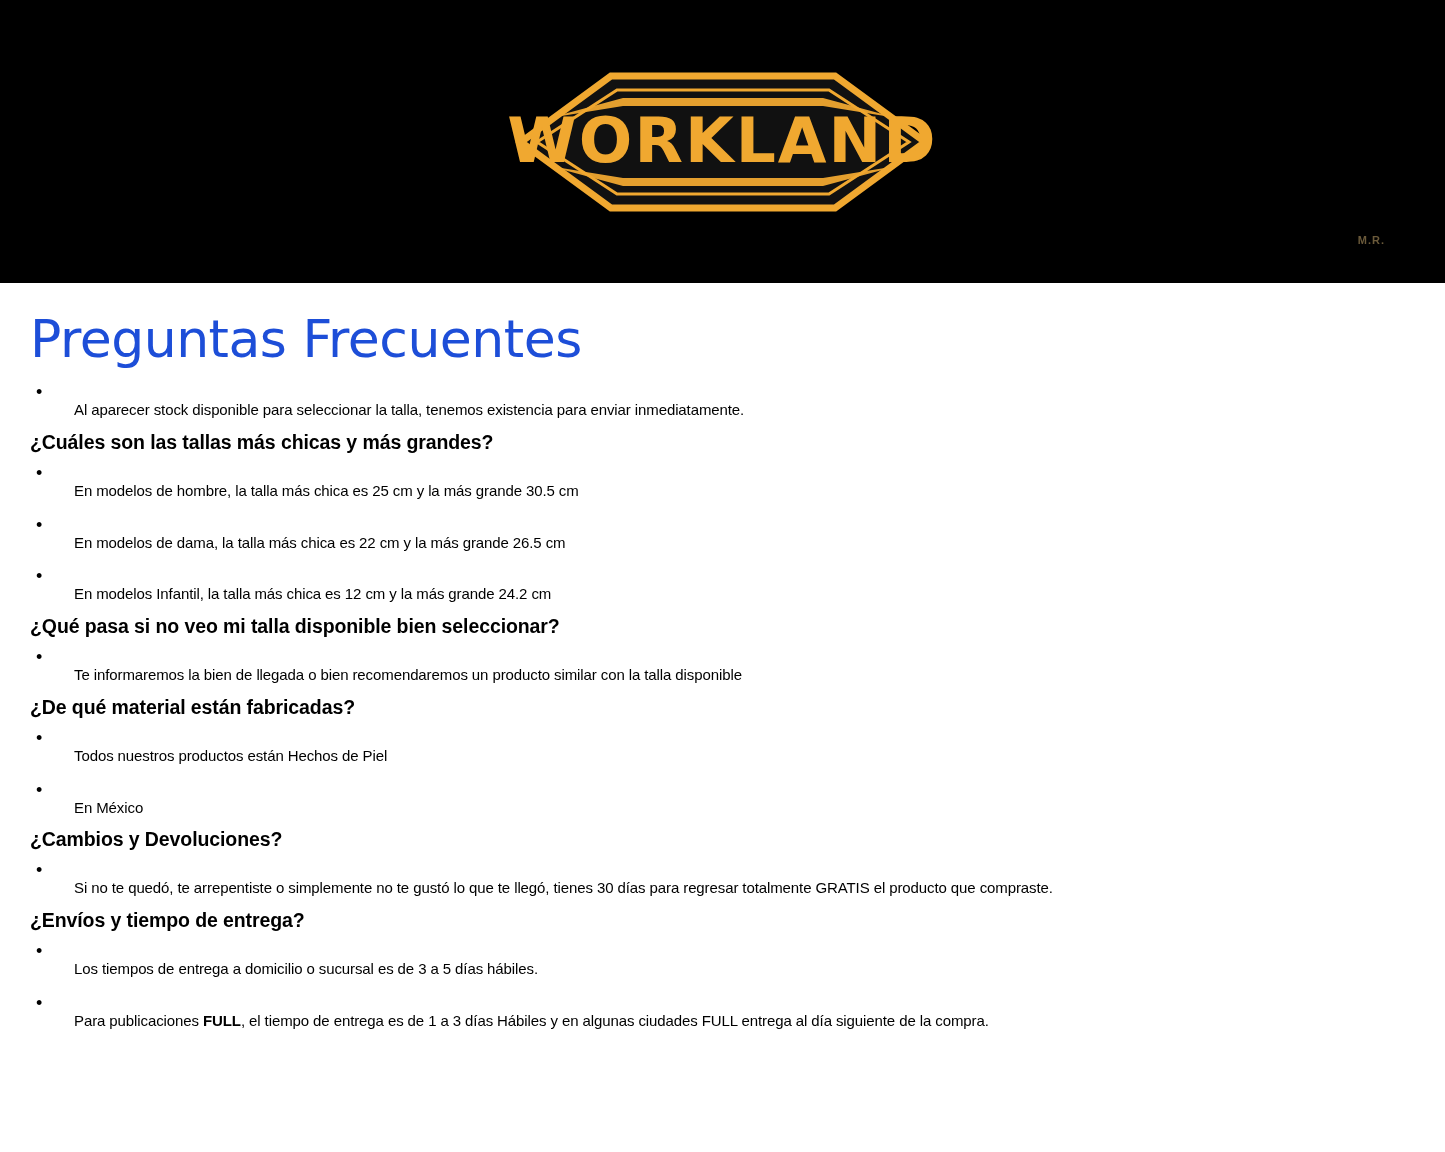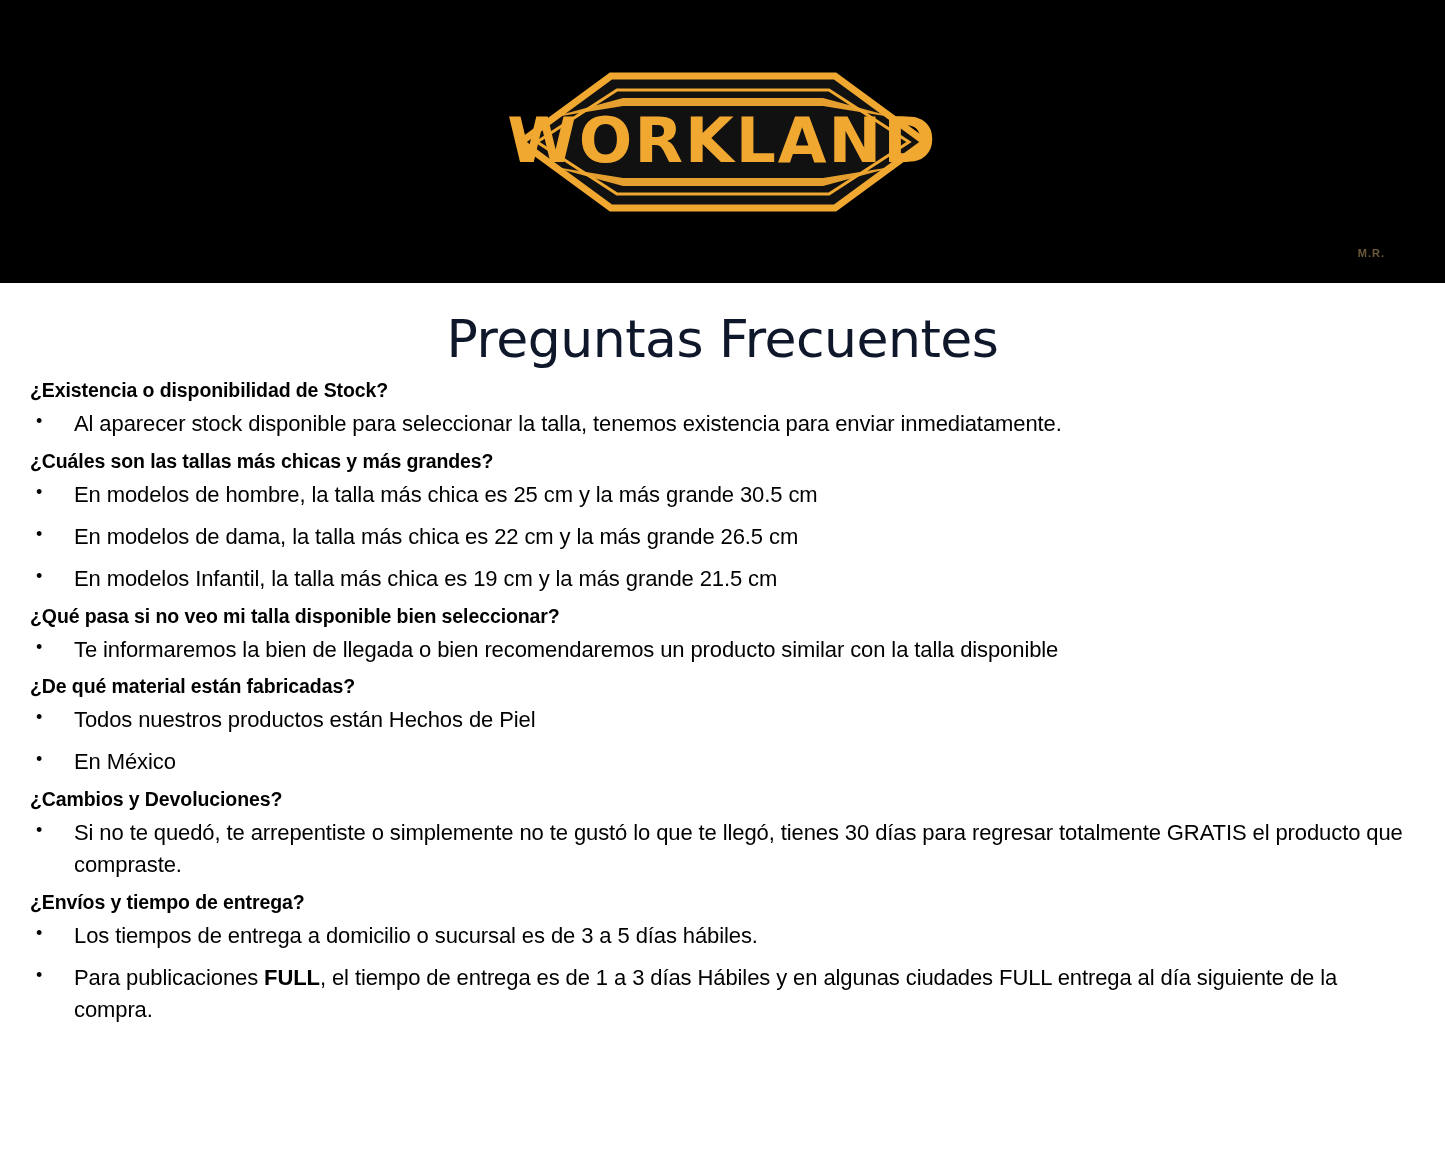--- a/index.html
+++ b/index.html
@@ -52,39 +52,39 @@
     font-size: 63px;
     letter-spacing: 2px;
     color: #f0a830;
     z-index: 3;
     line-height: 1;
     padding-bottom: 2px;
   }
   .logo-mr {
     position: absolute;
     right: 60px;
-    bottom: 24px;
+    bottom: 37px;
     color: #6b5a3a;
     font-size: 11px;
     font-weight: bold;
     letter-spacing: 1px;
     z-index: 4;
   }
   
   .content {
     padding: 0 30px 0 30px;
   }
   .title {
-    text-align: center;
+    text-align: left;
     font-family: "DejaVu Sans", sans-serif;
     font-size: 52px;
     font-weight: normal;
     margin: 26px 0 10px 0;
     letter-spacing: -0.5px;
-    color: #0f172a;
+    color: #1d4ed8;
   }
   .q {
     font-size: 19.5px;
     font-weight: bold;
     margin: 10px 0 6px 0;
     color: #000;
     letter-spacing: -0.1px;
   }
   .bullet-row {
     display: flex;
@@ -94,24 +94,25 @@
   .bullet-dot {
     width: 44px;
     flex: 0 0 44px;
     font-size: 18px;
     line-height: 1.45;
     text-align: left;
     padding-left: 6px;
     box-sizing: border-box;
   }
   .bullet-text {
-    font-size: 22px;
+    font-size: 15px;
     line-height: 1.45;
     flex: 1;
     letter-spacing: -0.1px;
+    margin-top: 20px;
   }
   .bullet-text b {
     font-weight: bold;
   }
 </style>
 </head>
 <body>
 
 <div class="page">
 
@@ -124,37 +125,36 @@
         <polygon points="46,104 120,124 320,124 394,104 320,116 120,116" fill="#f0a830" opacity="0.95"></polygon>
       </svg>
       <div class="logo-text">WORKLAND</div>
     </div>
     <div class="logo-mr">M.R.</div>
   </div>
 
   <div class="content">
     <h1 class="title">Preguntas Frecuentes</h1>
     <div id="faq-list">
-        <div class="q">¿Existencia o disponibilidad  de Stock?</div>
         <div class="bullet-row">
           <span class="bullet-dot">•</span>
           <span class="bullet-text">Al aparecer stock disponible para seleccionar la talla, tenemos existencia para enviar inmediatamente.</span>
         </div>
         <div class="q">¿Cuáles son las tallas más chicas y más grandes?</div>
         <div class="bullet-row">
           <span class="bullet-dot">•</span>
           <span class="bullet-text">En modelos de hombre, la talla más chica es 25 cm y la más grande 30.5 cm</span>
         </div>
         <div class="bullet-row">
           <span class="bullet-dot">•</span>
           <span class="bullet-text">En modelos de dama, la talla más chica es 22 cm  y la más grande  26.5 cm</span>
         </div>
         <div class="bullet-row">
           <span class="bullet-dot">•</span>
-          <span class="bullet-text">En modelos Infantil, la talla más chica es 19 cm y la más grande 21.5 cm</span>
+          <span class="bullet-text">En modelos Infantil, la talla más chica es 12 cm y la más grande 24.2 cm</span>
         </div>
         <div class="q">¿Qué pasa si no veo mi talla  disponible  bien seleccionar?</div>
         <div class="bullet-row">
           <span class="bullet-dot">•</span>
           <span class="bullet-text">Te informaremos la bien de llegada o bien recomendaremos  un producto similar con la talla disponible</span>
         </div>
         <div class="q">¿De qué material están fabricadas?</div>
         <div class="bullet-row">
           <span class="bullet-dot">•</span>
           <span class="bullet-text">Todos nuestros productos están Hechos de Piel</span>

